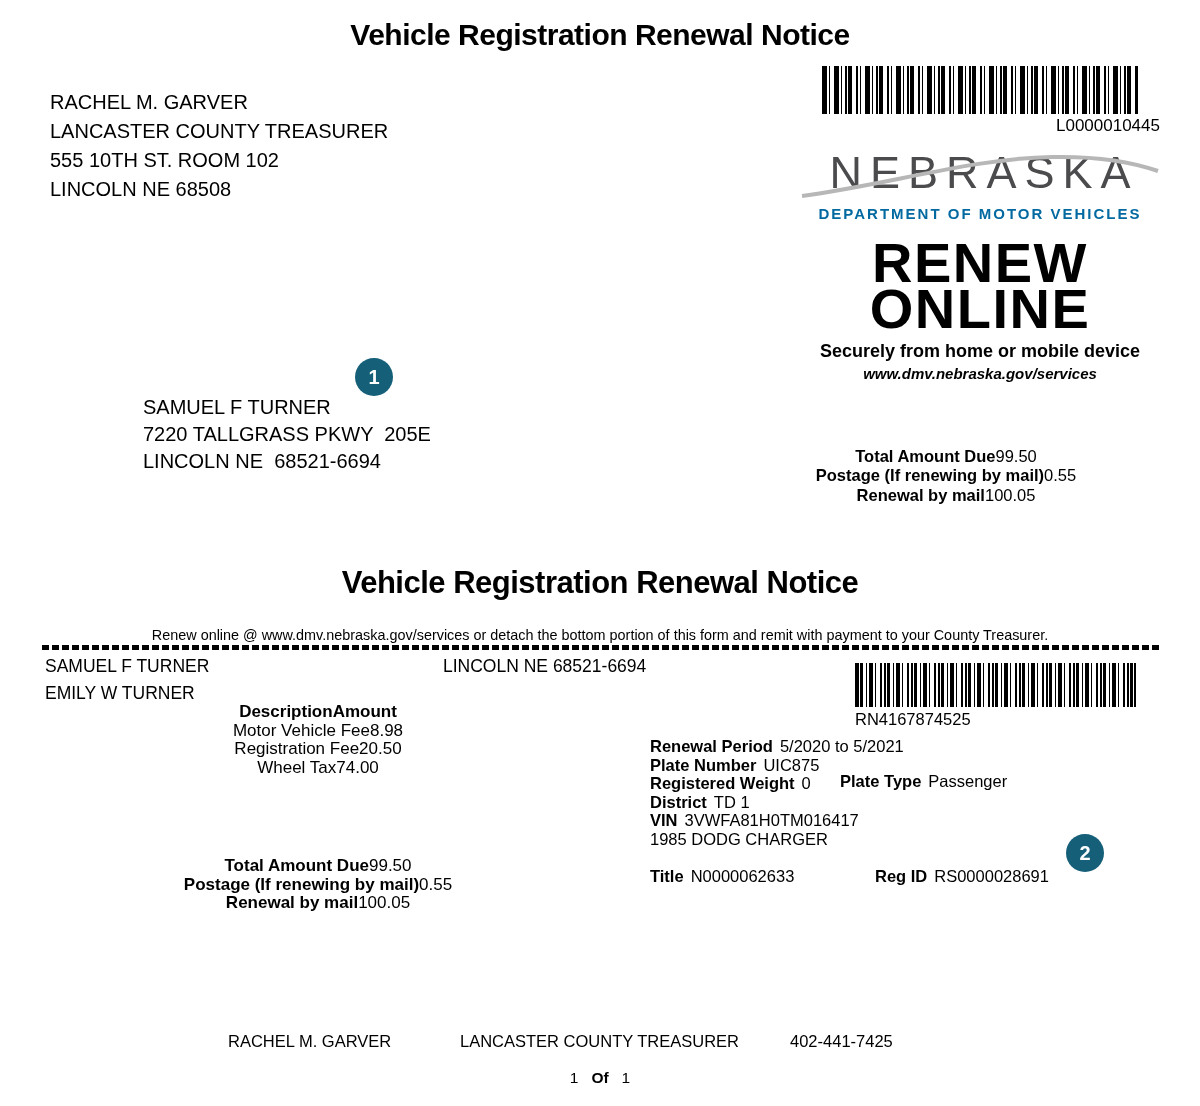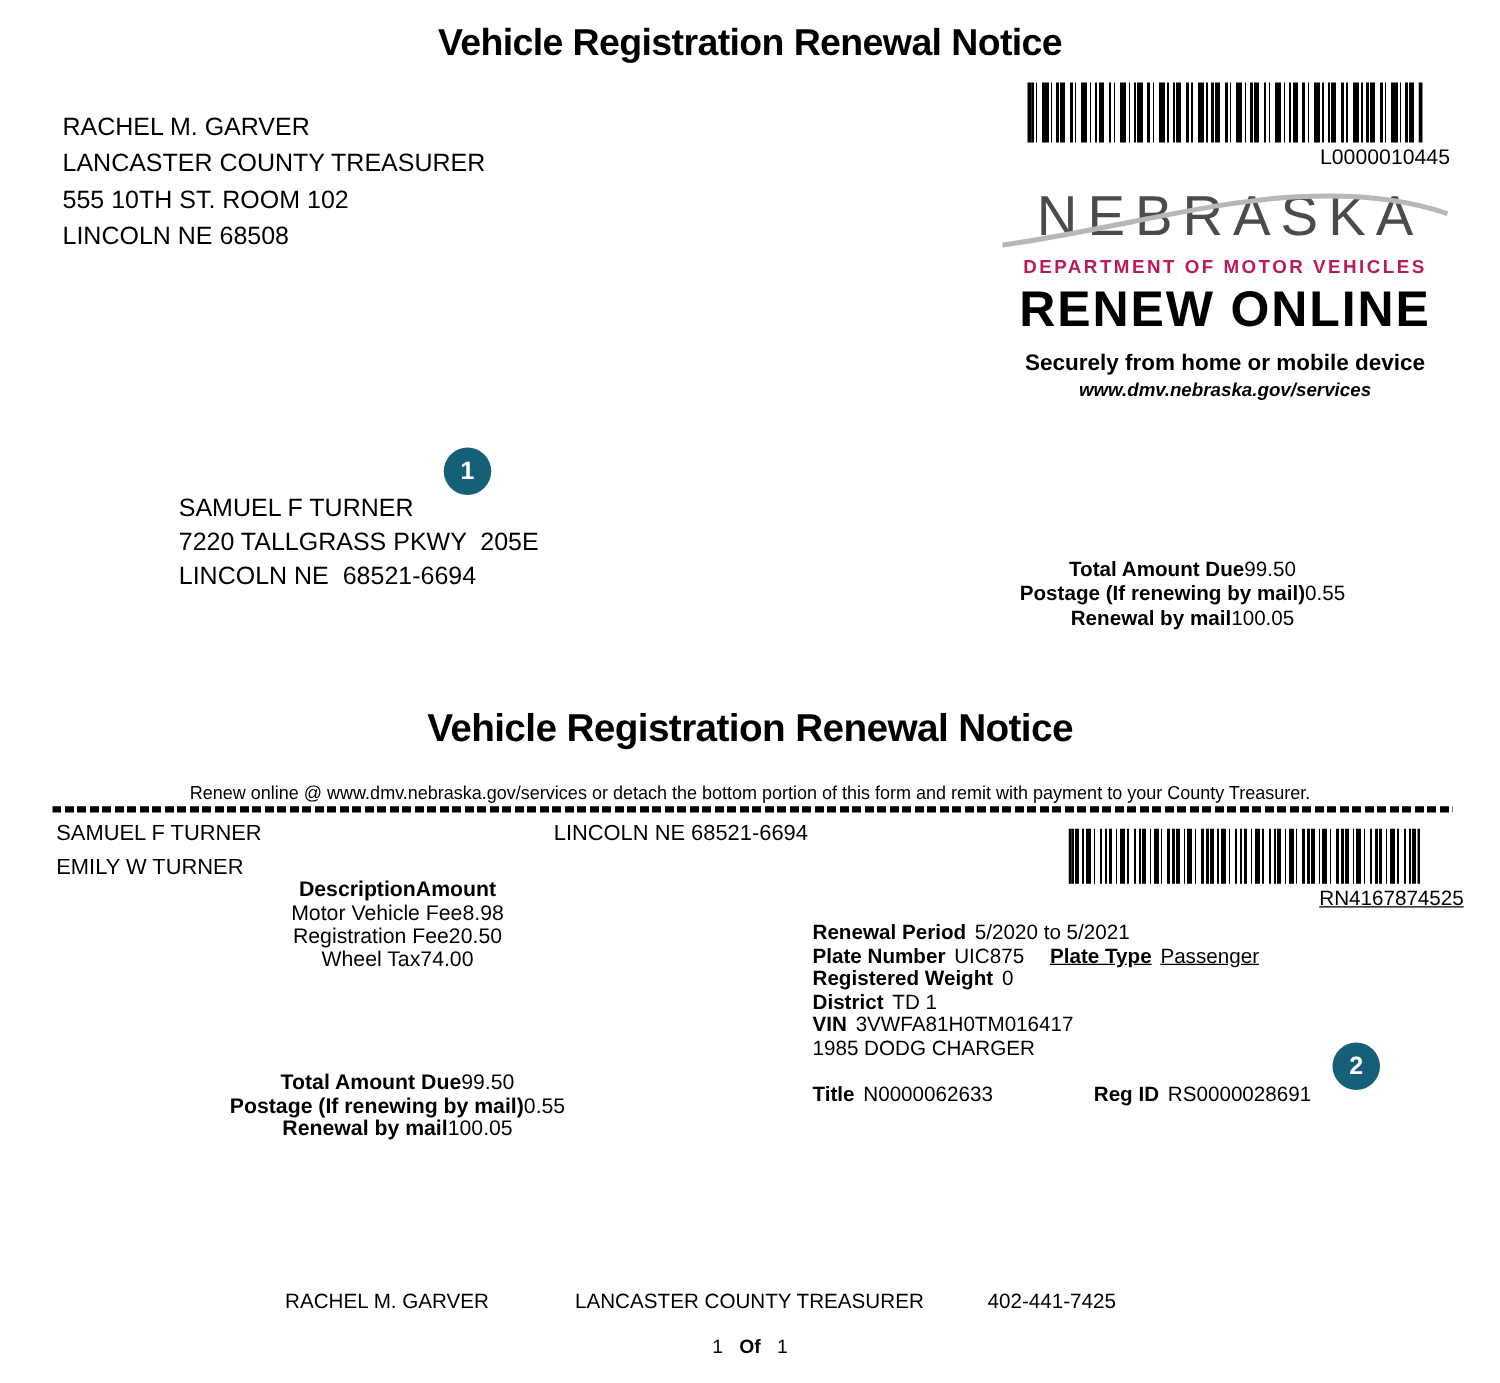--- a/index.html
+++ b/index.html
@@ -39,23 +39,23 @@
     border-left:3px solid #000; border-right:3px solid #000;
   }
   .barcode-label { font-size:17px; margin-top:2px;text-align:right; }
   .logo-wrap { position:relative; margin-top:8px; height:58px; }
   .logo-text {
     font-size:45px; letter-spacing:8px; color:#4b4b4d; line-height:58px;
     padding-left:8px;
   }
   .logo-swoosh { position:absolute; left:0; top:0; width:360px; height:58px; pointer-events:none; }
   .logo-sub {
-    margin-top:3px; font-size:15px; font-weight:bold; letter-spacing:2px; color:#be185d;
-  }
-  .renew-headline { margin-top:3px; font-size:40px; font-weight:bold; letter-spacing:1.5px; line-height:46px; }
+    margin-top:3px; font-size:15px; font-weight:bold; letter-spacing:2px; color:#0369a1;
+  }
+  .renew-headline { margin-top:18px; font-size:56px; font-weight:bold; letter-spacing:1.5px; line-height:46px; }
   .renew-tagline { margin-top:9px; font-size:18px; font-weight:bold; }
   .renew-url { margin-top:3px; font-size:15px; font-weight:bold; font-style:italic; }
 
   
   .callout {
     width:38px; height:38px; border-radius:50%; background:#155f79; color:#fff;
     font-size:20px; font-weight:bold; display:flex; align-items:center; justify-content:center;
   }
   .callout-1 { left:355px; top:358px; }
   .callout-2 { left:1066px; top:834px; }
@@ -70,40 +70,40 @@
     transform:scaleX(0.96); transform-origin:center;
   }
   .dashed-rule {
     left:42px; right:38px; top:645px; height:5px;
     background:repeating-linear-gradient(90deg, #000 0px, #000 7px, transparent 7px, transparent 10px);
   }
 
   
   .stub-registrants { left:45px; top:653px; font-size:17.5px; line-height:27px; }
   .stub-address { left:443px; top:653px; font-size:17.5px; line-height:27px; }
-  .stub-barcode-wrap { left:855px; top:663px; width:316px; text-align:right;text-decoration:underline; }
+  .stub-barcode-wrap { left:855px; top:663px; width:316px; text-align:left; }
   .barcode-2 {
     height:44px; width:277px;
     background-image: repeating-linear-gradient(90deg,
       #000 0px, #000 2px, #fff 2px, #fff 3px,
       #000 3px, #000 6px, #fff 6px, #fff 9px,
       #000 9px, #000 10px, #fff 10px, #fff 12px,
       #000 12px, #000 16px, #fff 16px, #fff 18px,
       #000 18px, #000 19px, #fff 19px, #fff 23px,
       #000 23px, #000 25px, #fff 25px, #fff 27px);
     border-left:2px solid #000; border-right:2px solid #000;
   }
   .barcode-2-label { font-size:16.5px; margin-top:3px; }
 
   .fee-table { left:113px; top:703px; width:410px; font-size:17px; line-height:18.6px; }
   .totals-bottom { left:113px; top:857px; width:410px; font-size:17px; line-height:18.7px; }
 
   .details-block { left:650px; top:737px; width:480px; font-size:16.5px; line-height:18.6px; }
   .detail-row { position:relative; }
-  .offset-190 { position:absolute; left:190px; top:0;text-decoration:underline; }
+  .offset-190 { position:absolute; left:190px; top:16px; }
   .offset-225 { position:absolute; left:225px; top:0; }
   .detail-gap { margin-top:18px; }
   .lbl { font-weight:bold; }
   .val { font-weight:normal; }
   .sp { display:inline-block; width:7px; }
 
   
   .footer-name { left:228px; top:1032px; font-size:16.5px; }
   .footer-office { left:460px; top:1032px; font-size:16.5px; }
   .footer-phone { left:790px; top:1032px; font-size:16.5px; }

